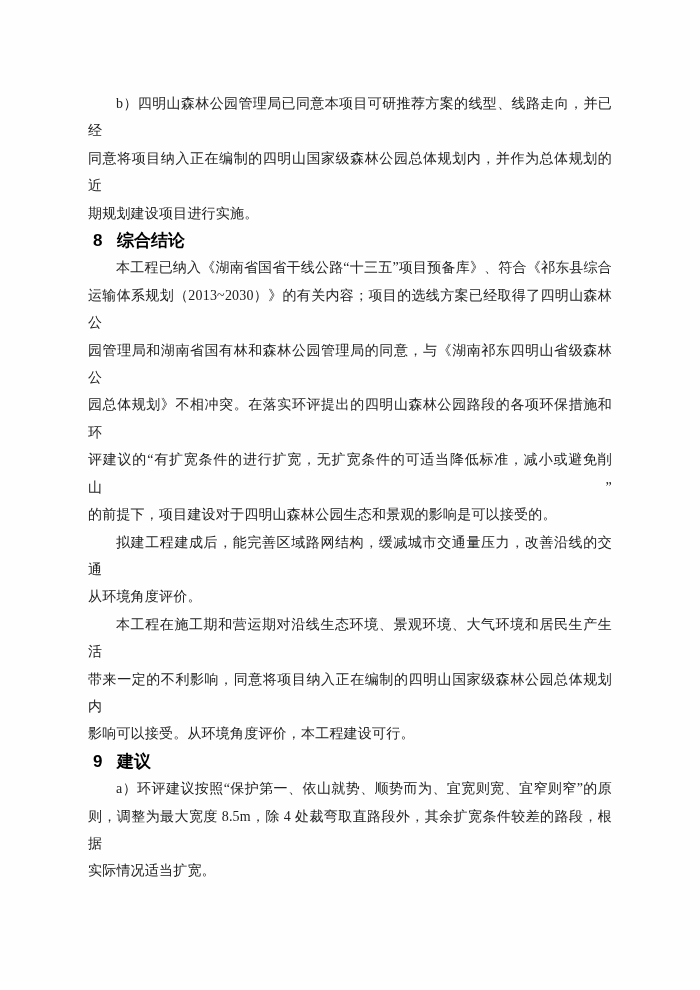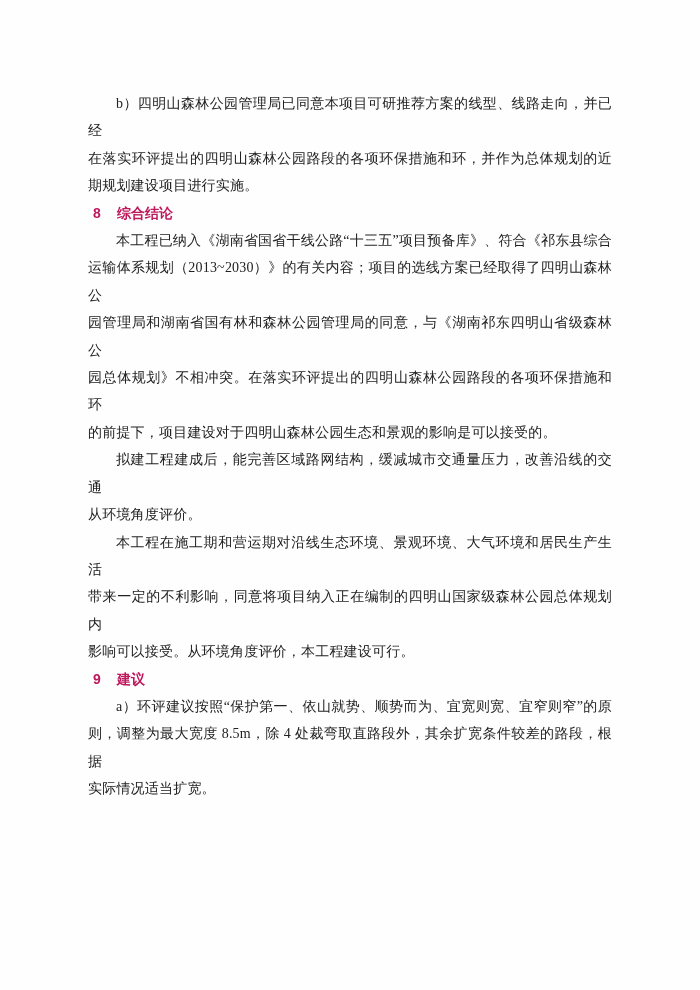--- a/index.html
+++ b/index.html
@@ -33,46 +33,47 @@
   }
   .line.fill {
     text-align-last: justify;
   }
   .line.first {
     text-indent: 28px;
   }
   .heading {
     font-family: "Liberation Sans", "DejaVu Sans", sans-serif;
     font-weight: bold;
-    font-size: 14px;
+    font-size: 17px;
     line-height: 27.4px;
     padding-left: 5px;
-    color: #be185d;
+    color: #000000;
   }
   .heading .hnum {
     display: inline-block;
     min-width: 24px;
   }
 </style>
 </head>
 <body>
 
 <div class="paper">
   <div class="doc-body">
       <div class="para">
         <div class="line first fill">b）四明山森林公园管理局已同意本项目可研推荐方案的线型、线路走向，并已经</div>
-        <div class="line fill">在落实环评提出的四明山森林公园路段的各项环保措施和环，并作为总体规划的近</div>
+        <div class="line fill">同意将项目纳入正在编制的四明山国家级森林公园总体规划内，并作为总体规划的近</div>
         <div class="line">期规划建设项目进行实施。</div>
       </div>
       <div class="heading"><span class="hnum">8</span><span>综合结论</span></div>
       <div class="para">
         <div class="line first fill">本工程已纳入《湖南省国省干线公路“十三五”项目预备库》、符合《祁东县综合</div>
         <div class="line fill">运输体系规划（2013~2030）》的有关内容；项目的选线方案已经取得了四明山森林公</div>
         <div class="line fill">园管理局和湖南省国有林和森林公园管理局的同意，与《湖南祁东四明山省级森林公</div>
         <div class="line fill">园总体规划》不相冲突。在落实环评提出的四明山森林公园路段的各项环保措施和环</div>
+        <div class="line fill">评建议的“有扩宽条件的进行扩宽，无扩宽条件的可适当降低标准，减小或避免削山”</div>
         <div class="line">的前提下，项目建设对于四明山森林公园生态和景观的影响是可以接受的。</div>
       </div>
       <div class="para">
         <div class="line first fill">拟建工程建成后，能完善区域路网结构，缓减城市交通量压力，改善沿线的交通</div>
         <div class="line">从环境角度评价。</div>
       </div>
       <div class="para">
         <div class="line first fill">本工程在施工期和营运期对沿线生态环境、景观环境、大气环境和居民生产生活</div>
         <div class="line fill">带来一定的不利影响，同意将项目纳入正在编制的四明山国家级森林公园总体规划内</div>
         <div class="line">影响可以接受。从环境角度评价，本工程建设可行。</div>

